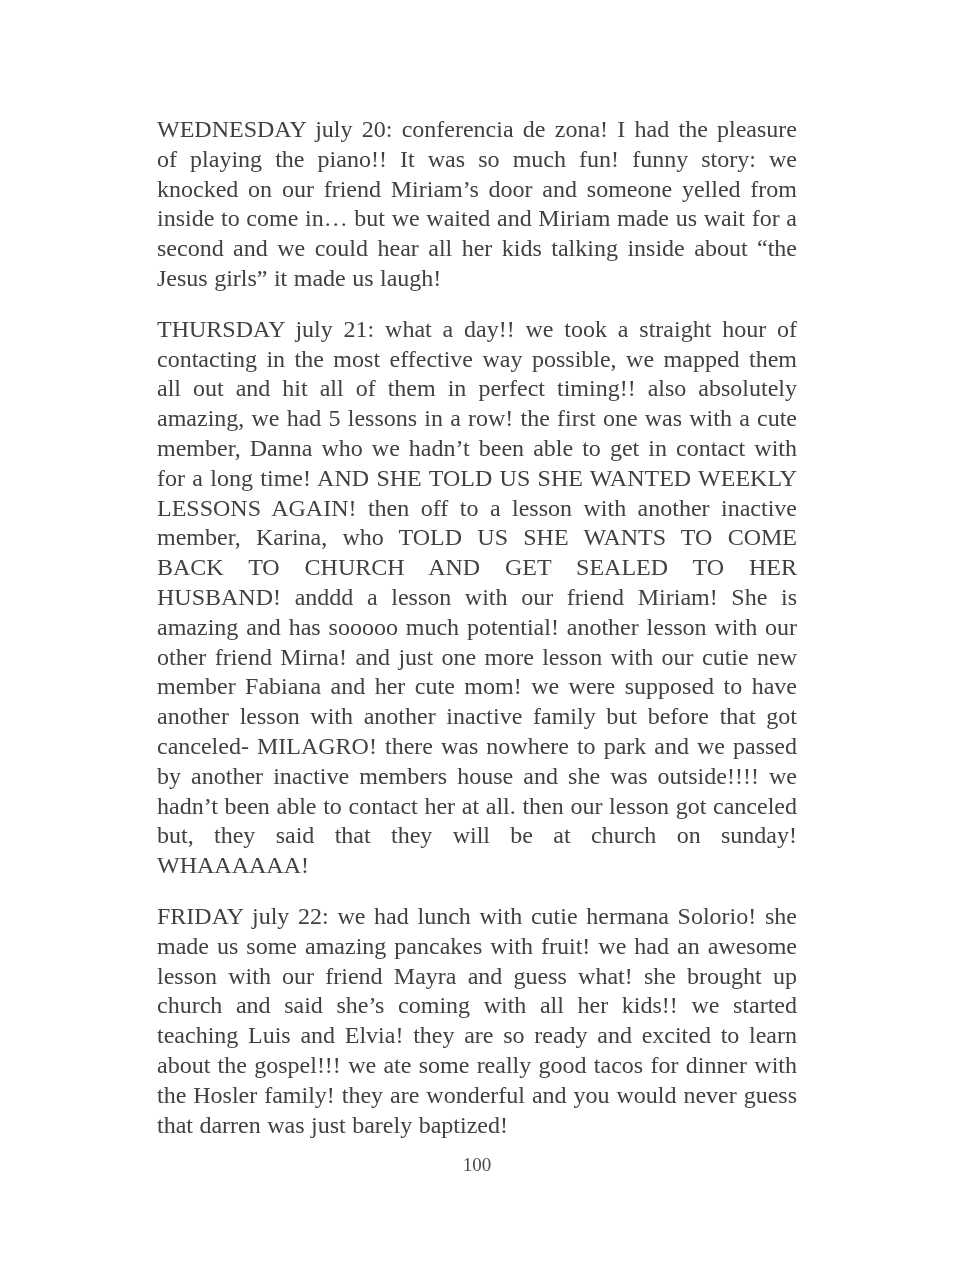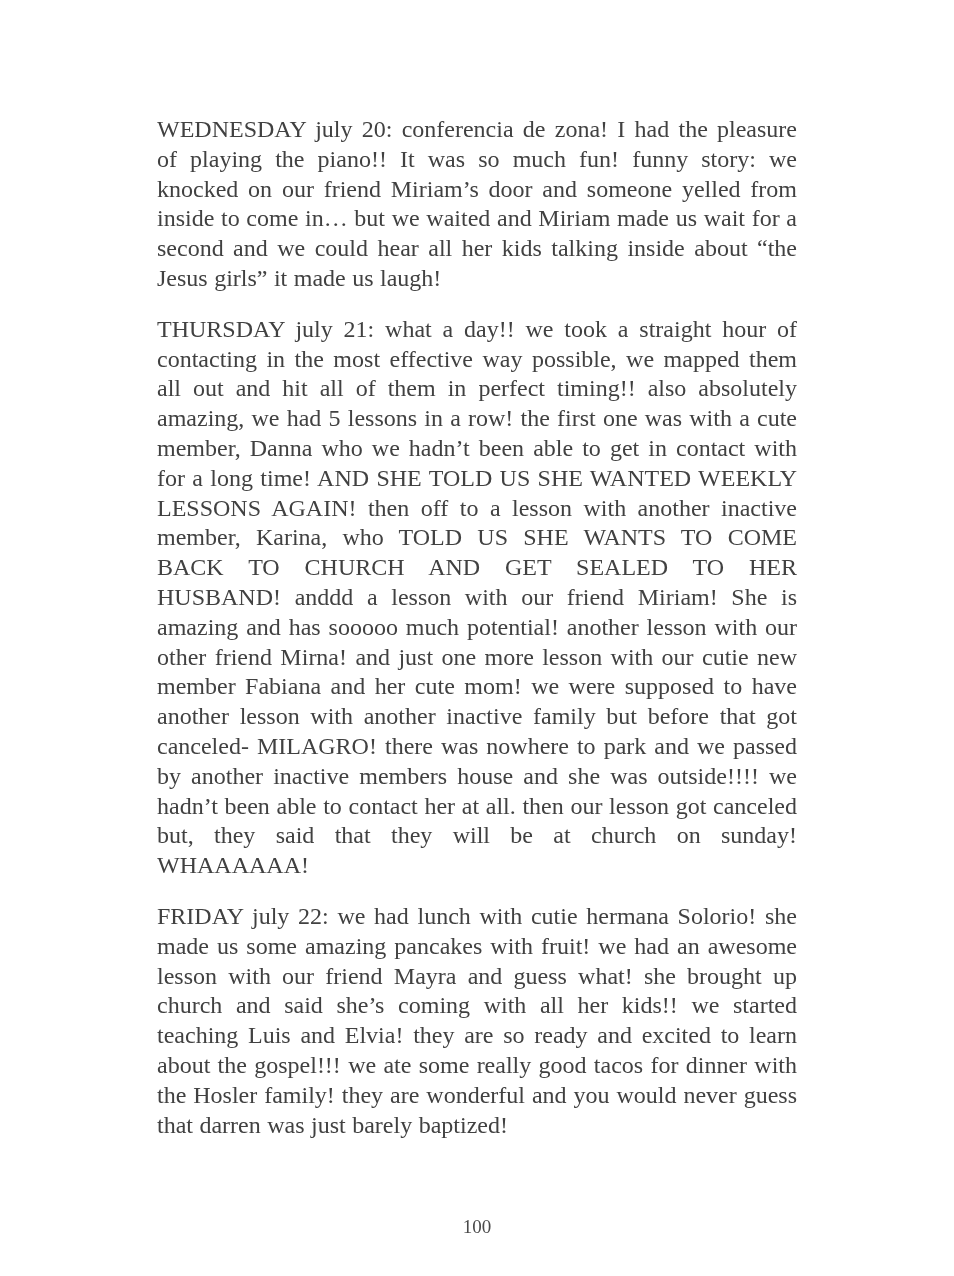--- a/index.html
+++ b/index.html
@@ -26,21 +26,21 @@
     font-size: 24px;
     line-height: 29.8px;
     color: #414141;
     text-align: justify;
     text-align-last: left;
     hyphens: none;
     word-spacing: 0.02em;
   }
   .page-number {
     position: absolute;
-    top: 1215px;
+    top: 1153px;
     left: 157px;
     width: 640px;
     text-align: center;
     font-size: 19px;
     line-height: 24px;
     color: #4a4a4a;
   }
 </style>
 </head>
 <body>

